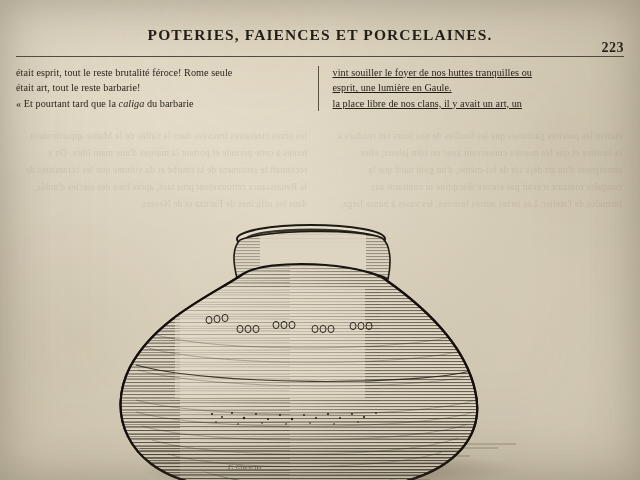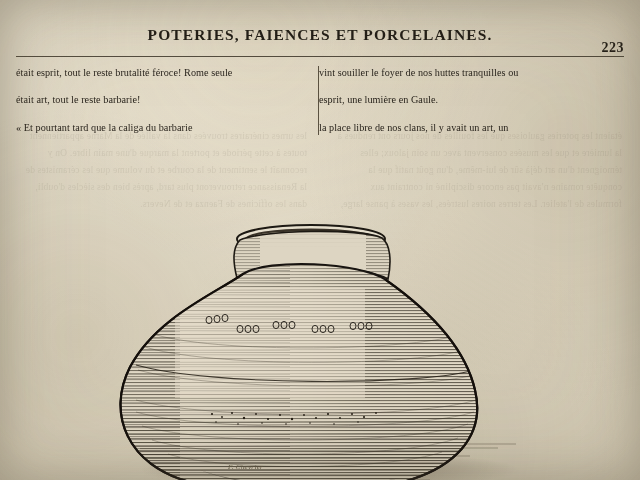--- a/index.html
+++ b/index.html
@@ -96,24 +96,24 @@
   }
   .col {
     width: 292px;
     font-size: 10.2px;
     line-height: 14.4px;
     color: #241f18;
     text-align: justify;
     letter-spacing: .05px;
   }
   .col.left { padding-right: 10px; }
-  .col.right { border-left: 1px solid #5a5140; }
+  .col.right { padding-left: 14px; border-left: 1px solid #5a5140; text-decoration: underline; }
   .col p { margin: 0; }
-  .col p + p { margin-top: 13px; }
-  .ital { }
+  .col p + p { margin-top: 1px; }
+  .ital { font-style: italic; }
 
   .figure {
     position: absolute;
     left: 0;
     top: 118px;
     width: 640px;
     height: 362px;
   }
   .figure svg { display: block; }
   .caption-sig {

